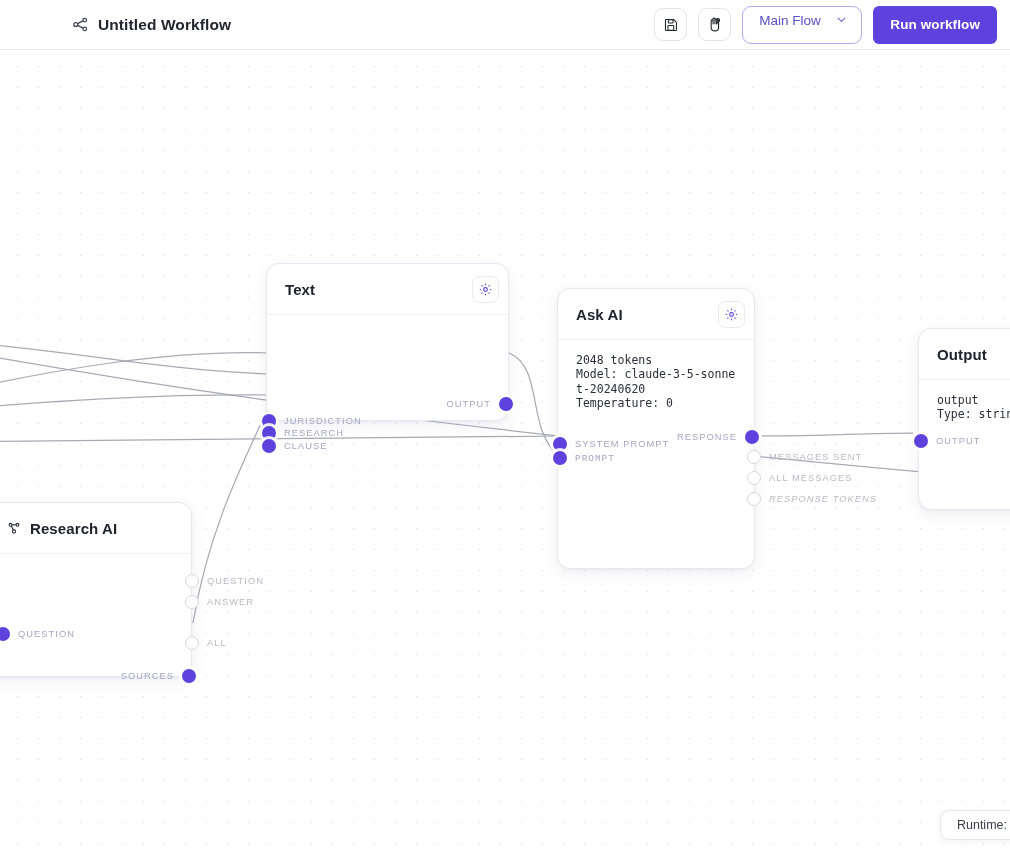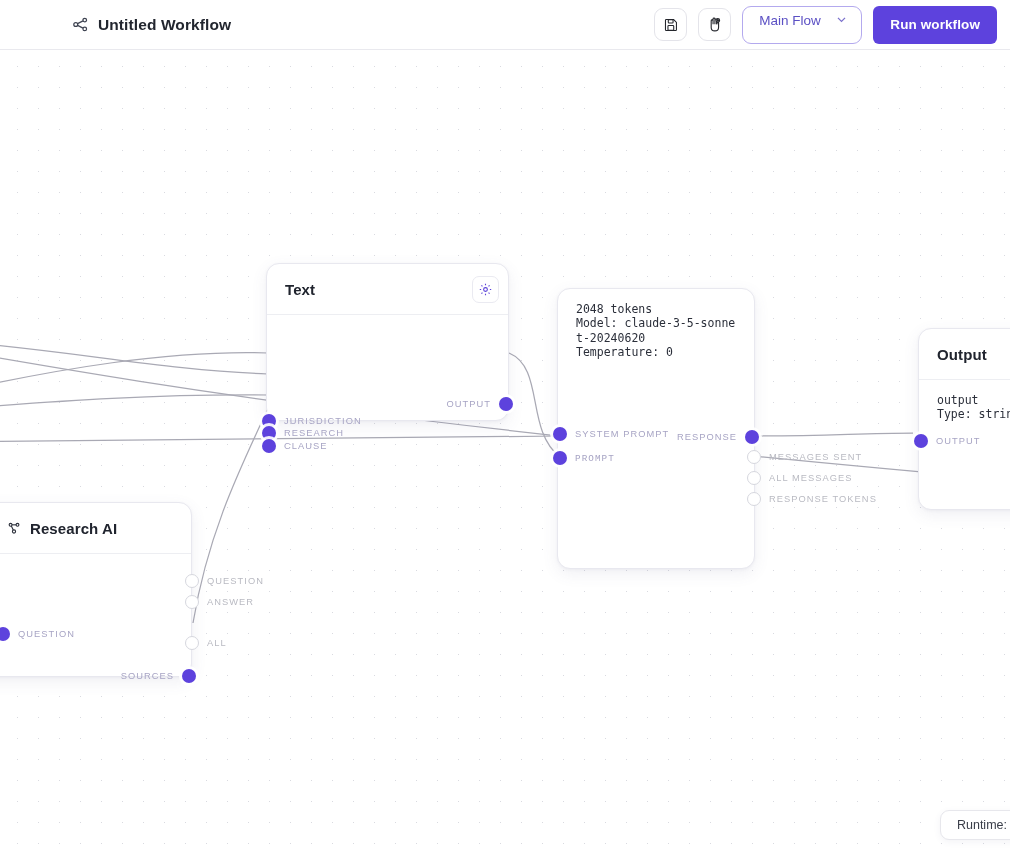--- a/index.html
+++ b/index.html
@@ -222,25 +222,36 @@
       <span class="dot"></span>
       <span class="port-label">CLAUSE</span>
     </div>
     <div class="port right" style="right:-5px; top:133px;">
       <span class="dot"></span>
       <span class="port-label">OUTPUT</span>
     </div>
   </div>
 
   <div class="node" style="left:557px; top:238px; width:198px; height:281px;">
+    <div class="node-head">
+      <span class="node-title">Ask AI</span>
+      <div class="gear-btn">
+        <span>
+          <svg viewBox="0 0 20 20" width="15" height="15" fill="none" stroke="currentColor" stroke-width="1.45">
+            <circle cx="10" cy="10" r="2.5"></circle>
+            <path d="M10 2.4v1.8M10 15.8v1.8M17.6 10h-1.8M4.2 10H2.4M15.4 4.6l-1.3 1.3M5.9 14.1l-1.3 1.3M15.4 15.4l-1.3-1.3M5.9 5.9L4.6 4.6"></path>
+          </svg>
+        </span>
+      </div>
+    </div>
     <div class="node-body">2048 tokens
 Model: claude-3-5-sonnet-20240620
 Temperature: 0</div>
 
-    <div class="port left" style="left:-5px; top:138px;text-align:right;">
+    <div class="port left" style="left:-5px; top:148px;text-align:right;">
       <span class="dot"></span>
       <span class="port-label">SYSTEM PROMPT</span>
     </div>
     <div class="port left" style="left:-5px; top:162px;font-family:Liberation Mono, monospace;">
       <span class="dot"></span>
       <span class="port-label">PROMPT</span>
     </div>
     <div class="port right" style="right:-5px; top:141px;">
       <span class="dot"></span>
       <span class="port-label">RESPONSE</span>
@@ -248,21 +259,21 @@
   </div>
 
   <div class="port left outside" style="left:747px; top:400px; z-index:13;">
     <span class="dot hollow"></span>
     <span class="port-label muted">MESSAGES SENT</span>
   </div>
   <div class="port left outside" style="left:747px; top:421px; z-index:13;">
     <span class="dot hollow"></span>
     <span class="port-label muted">ALL MESSAGES</span>
   </div>
-  <div class="port left outside" style="left:747px; top:442px; z-index:13;">
+  <div class="port left outside" style="left:747px; top:442px; z-index:13;font-style:italic;">
     <span class="dot hollow"></span>
     <span class="port-label muted">RESPONSE TOKENS</span>
   </div>
 
   <div class="node" style="left:918px; top:278px; width:180px; height:182px;">
     <div class="node-head">
       <span class="node-title">Output</span>
     </div>
     <div class="node-body">output
 Type: string</div>

